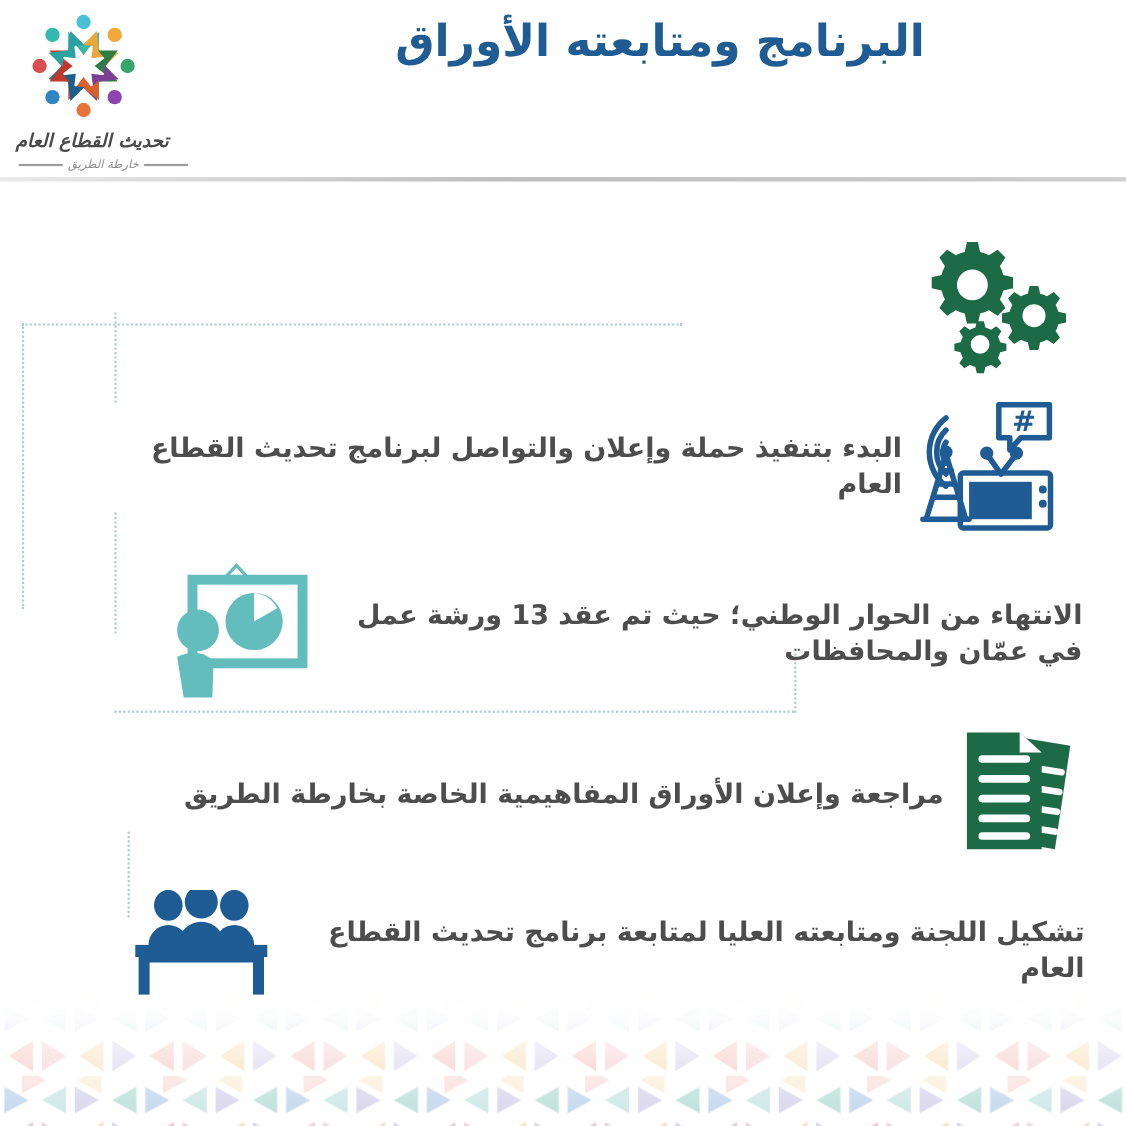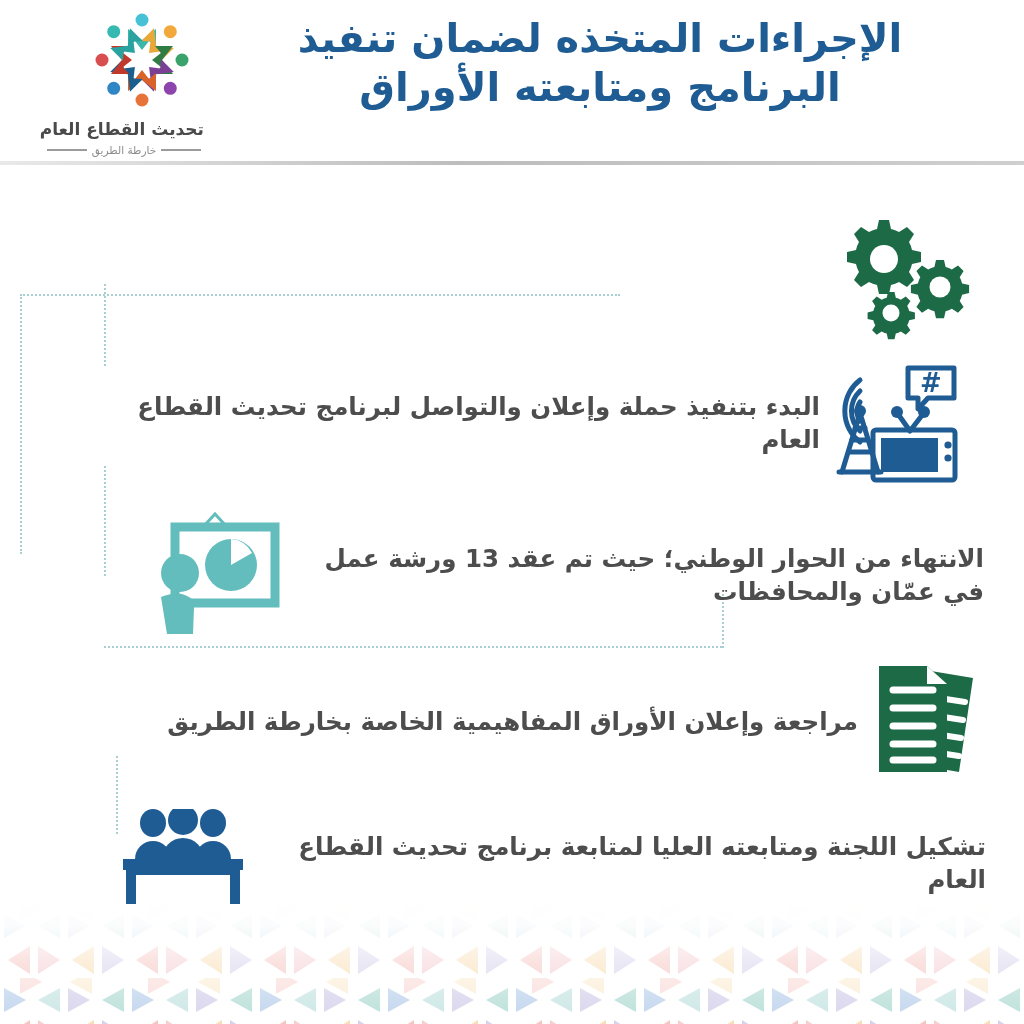--- a/index.html
+++ b/index.html
@@ -6,21 +6,21 @@
   body{
     width:1024px;height:1024px;overflow:hidden;background:#ffffff;
     font-family:"DejaVu Sans","Liberation Sans",sans-serif;
     position:relative;
   }
   #page{position:absolute;inset:0;width:1024px;height:1024px;overflow:hidden;background:#fff;}
 
   
   .header{position:absolute;left:0;top:0;width:1024px;height:164px;}
   .logo-wrap{position:absolute;right:auto;left:14px;top:8px;width:190px;height:150px;
-    display:flex;flex-direction:column;align-items:flex-start;}
+    display:flex;flex-direction:column;align-items:flex-end;font-style:italic;}
   .logo-mark{width:124px;height:112px;}
   .logo-title{font-size:17px;color:#4a4a4a;font-weight:700;letter-spacing:.5px;margin-top:1px;line-height:1;}
   .logo-sub-row{display:flex;align-items:center;gap:5px;margin-top:6px;width:160px;justify-content:center;}
   .logo-sub-line{height:2px;background:#9b9b9b;flex:1 1 auto;max-width:40px;}
   .logo-sub{font-size:10.5px;color:#8d8d8d;white-space:nowrap;}
 
   .title-block{position:absolute;left:200px;top:14px;width:800px;text-align:center;
      color:#1f5c94;font-weight:700;font-size:40px;line-height:1.22;}
   .title-line{display:block;}
 
@@ -114,21 +114,20 @@
       </svg>
       <div class="logo-title">تحديث القطاع العام</div>
       <div class="logo-sub-row">
         <span class="logo-sub-line"></span>
         <span class="logo-sub">خارطة الطريق</span>
         <span class="logo-sub-line"></span>
       </div>
     </div>
 
     <div class="title-block">
-      <span class="title-line">الإجراءات المتخذه لضمان تنفيذ</span>
       <span class="title-line">البرنامج ومتابعته الأوراق</span>
     </div>
 
     <div class="rule"></div>
   </div>
 
   <div class="steps">
 
     <div class="conn conn-h" style="left:20px;top:118px;width:600px;"></div>
     <div class="conn conn-v" style="left:20px;top:118px;height:260px;"></div>

